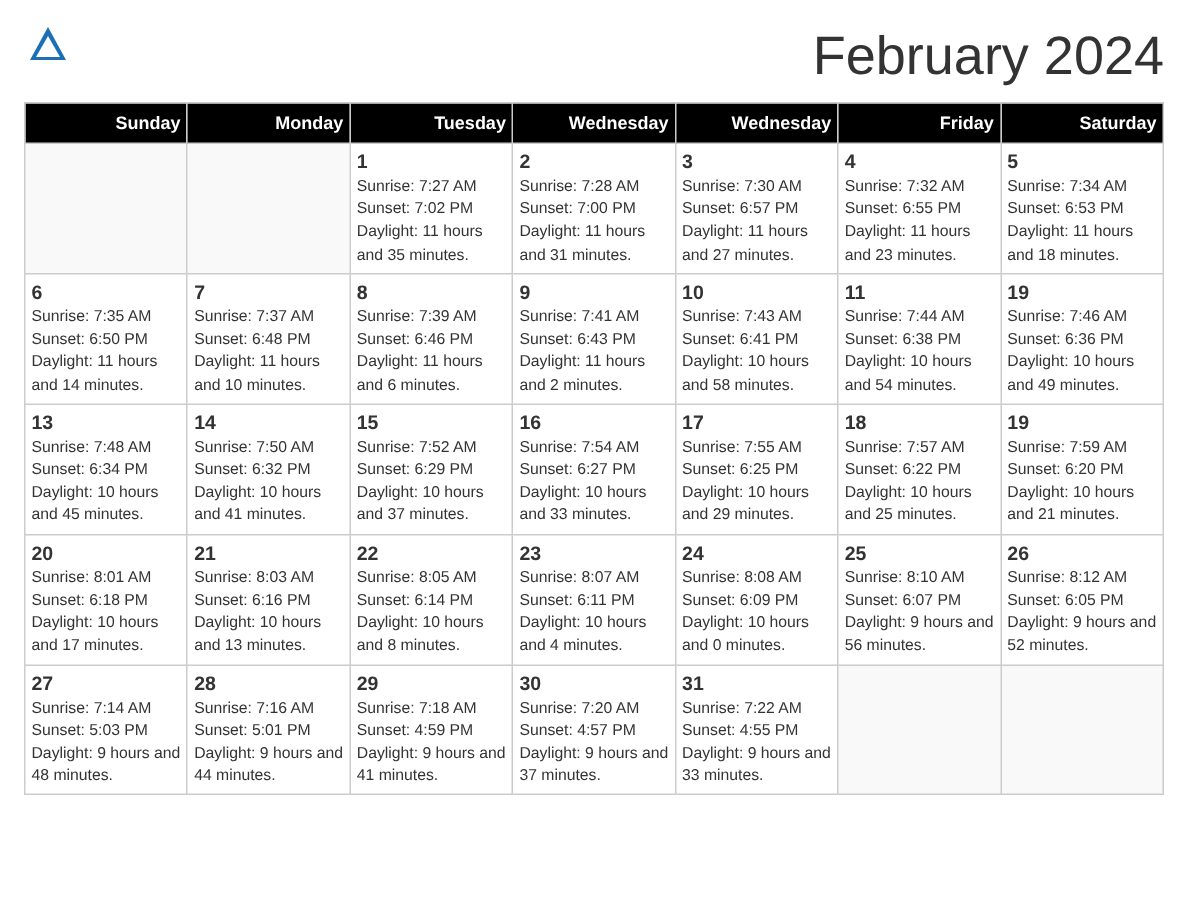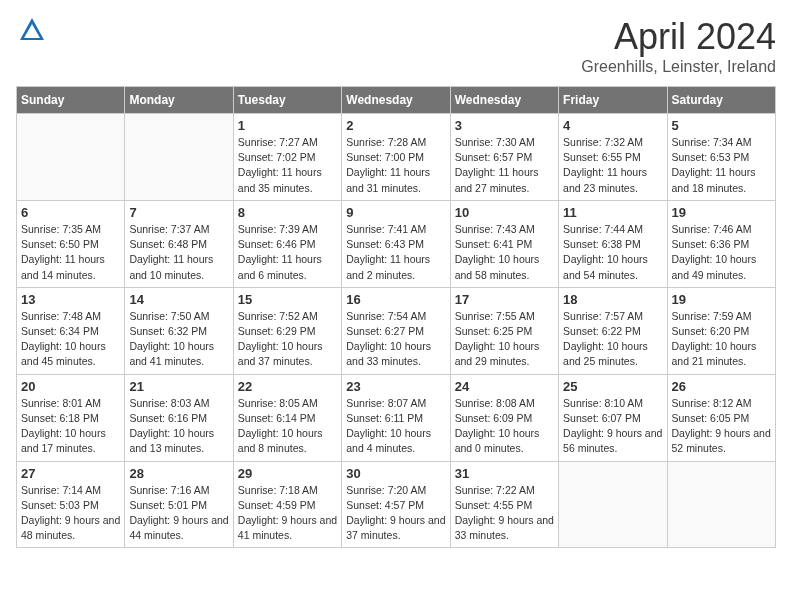--- a/index.html
+++ b/index.html
@@ -46,24 +46,24 @@
     .location-title {
       font-size: 16px;
       color: #555;
     }
     .calendar {
       width: 100%;
       border-collapse: collapse;
       font-size: 11px;
     }
     .calendar th {
-      background: #737373;
+      background: #000000;
       color: #fff;
       padding: 6px 4px;
-      text-align: left;
+      text-align: right;
       font-size: 12px;
       font-weight: bold;
       border: 1px solid #ccc;
     }
     .calendar td {
       border: 1px solid #ccc;
       vertical-align: top;
       padding: 4px;
       width: 108px;
       min-height: 80px;
@@ -94,22 +94,21 @@
 <div class="header">
   <div class="logo">
     <div style="display:flex;align-items:center;">
       <svg class="logo-icon" viewBox="0 0 28 28">
         <polygon points="14,2 26,24 2,24" fill="#1a6fb5"></polygon>
         <polygon points="14,8 22,22 6,22" fill="#fff"></polygon>
       </svg>
     </div>
   </div>
   <div class="title-section">
-    <div class="month-title">April 2024</div>
-    <div class="location-title">Greenhills, Leinster, Ireland</div>
+    <div class="month-title">February 2024</div>
   </div>
 </div>
 
 <table class="calendar">
   <thead>
     <tr>
     <th>Sunday</th>
         <th>Monday</th>
         <th>Tuesday</th>
         <th>Wednesday</th>

